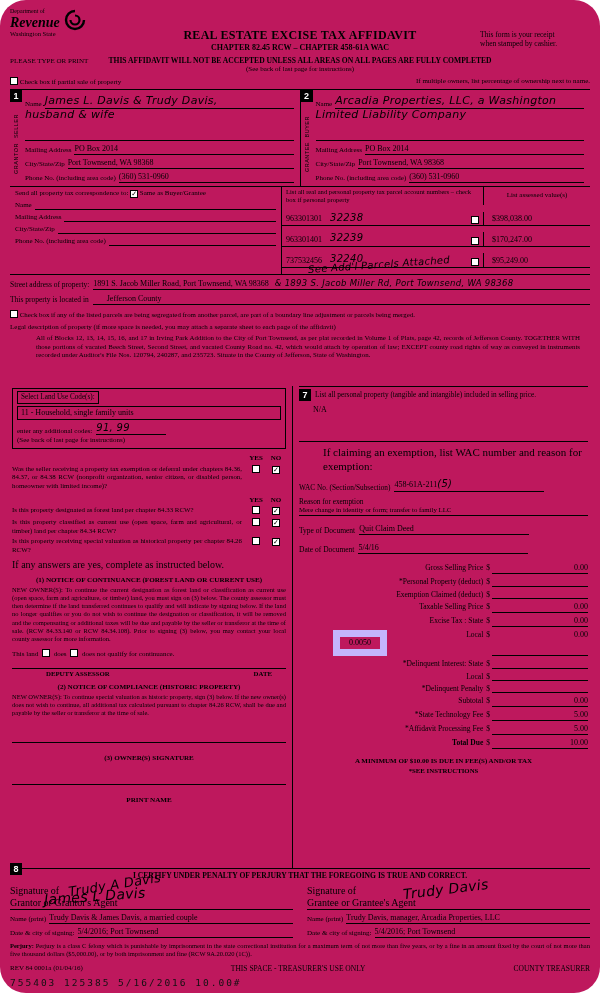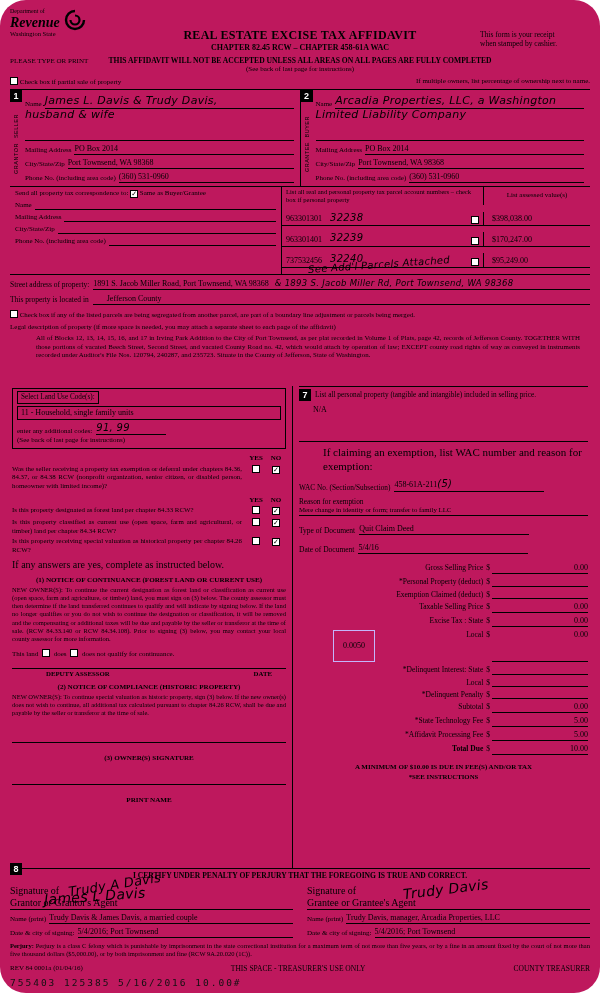--- a/index.html
+++ b/index.html
@@ -123,21 +123,21 @@
   .reason-label { font-size:7.3px; margin-top:5px; }
   .reason-value { font-size:6.8px; border-bottom:1px solid #000; padding-bottom:1px; }
   .doc-row { display:flex; align-items:flex-end; margin-top:8px; font-size:7.5px; }
   .docv { flex:1; margin-left:4px; max-width:170px; }
 
   .money { margin-top:6px; }
   .m-row { display:flex; margin-top:3px; font-size:7.5px; }
   .m-label { flex:1; text-align:right; padding-right:3px; white-space:nowrap; }
   .m-dollar { padding-right:2px; }
   .m-line { width:96px; border-bottom:1px solid #000; text-align:right; font-size:8px; min-height:9px; flex:none; }
-  .m-rate { border:1px solid #c4b5fd; padding:10px 9px; font-size:8px; margin-left:34px; flex:none; }
+  .m-rate { border:7px solid #c4b5fd; padding:1px 9px; font-size:8px; margin-left:34px; flex:none; }
   .m-min { text-align:center; font-weight:bold; font-size:7px; margin-top:8px; }
   .m-see { text-align:center; font-weight:bold; font-size:6.8px; margin-top:1px; }
 
   
   .certify { border-top:1px solid #000; flex:none; padding-top:2px; position:relative; }
   .certify .secno { position:absolute; left:0; top:-6px; }
   .cert-statement { text-align:center; font-weight:bold; font-size:7.6px; }
   .cert-cols { display:flex; gap:14px; margin-top:4px; }
   .cert-col { flex:1; position:relative; }
   .sig-area { position:relative; min-height:20px; border-bottom:1px solid #000; display:flex; align-items:flex-end; }

